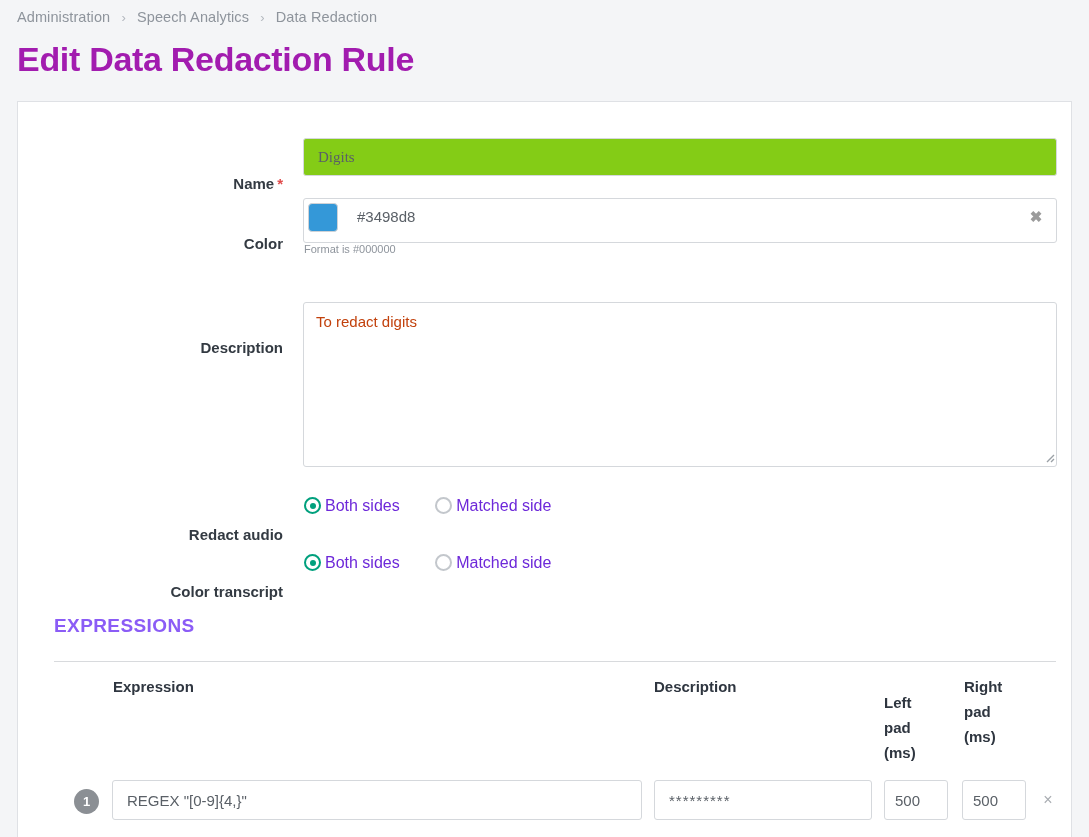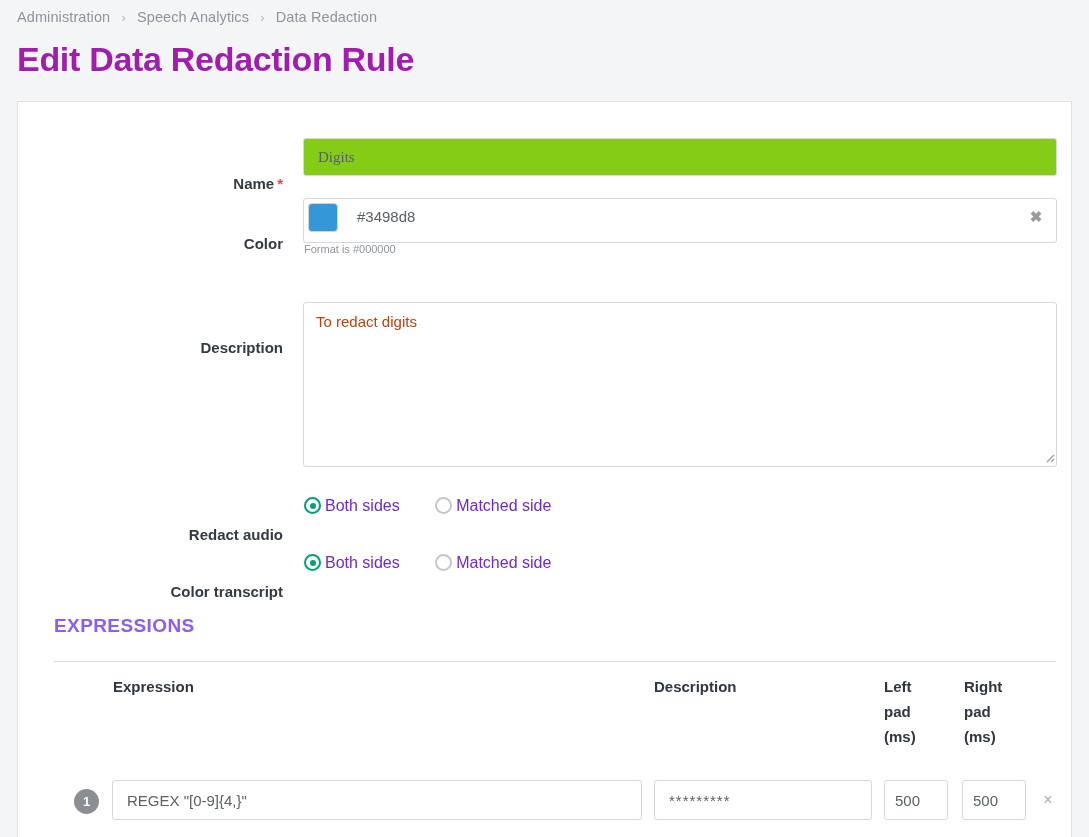--- a/index.html
+++ b/index.html
@@ -231,21 +231,21 @@
   .table-head { position: absolute; left: 0; top: 572px; width: 100%; }
   .th {
     position: absolute;
     font-size: 15px;
     font-weight: bold;
     color: #2f3640;
     line-height: 25px;
   }
   .th-expression { left: 95px; top: 0; }
   .th-replacement { left: 636px; top: 0; }
-  .th-leftpad { left: 866px; top: 0; width: 45px; }
+  .th-leftpad { left: 866px; top: 16px; width: 45px; }
   .th-rightpad { left: 946px; top: 0; width: 48px; }
 
   .expr-row { position: absolute; left: 0; top: 678px; width: 100%; height: 40px; }
   .expr-badge {
     position: absolute;
     left: 56px;
     top: 9px;
     width: 25px;
     height: 25px;
     border-radius: 50%;

